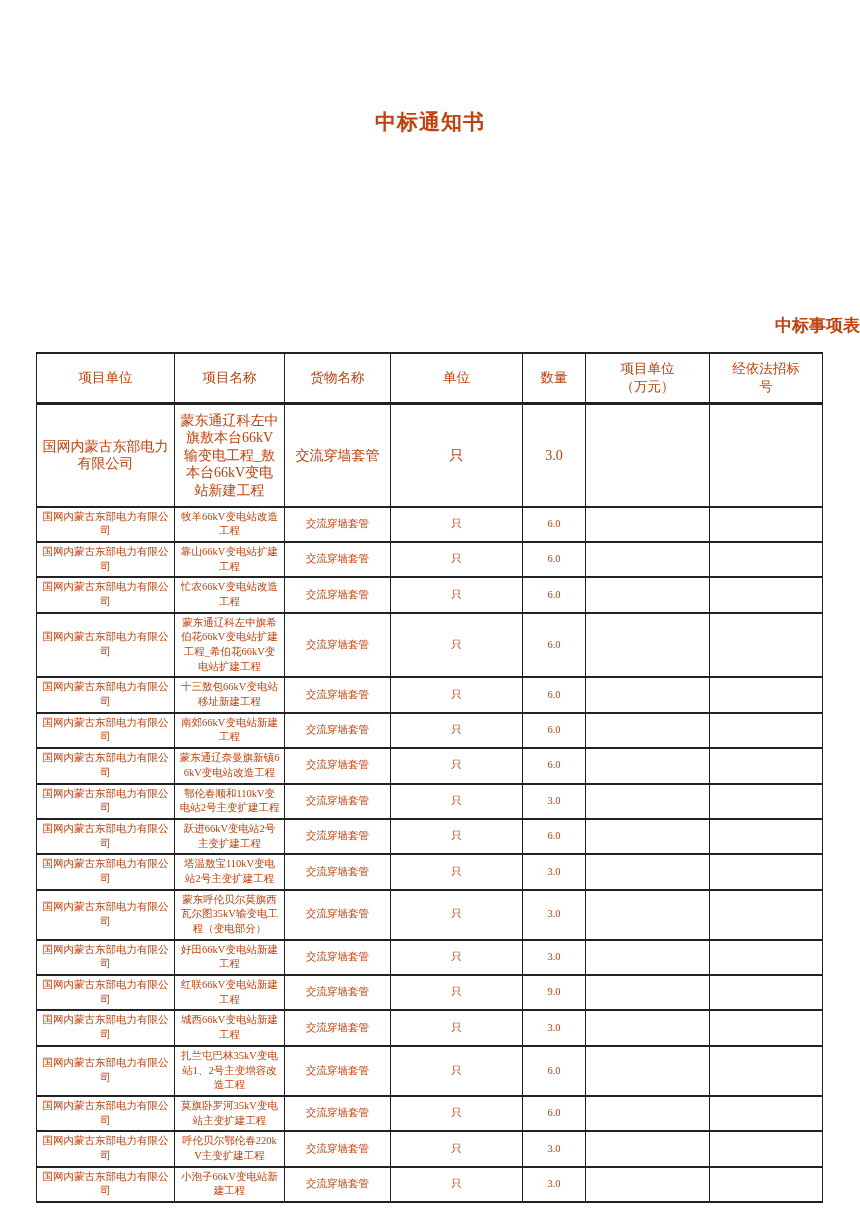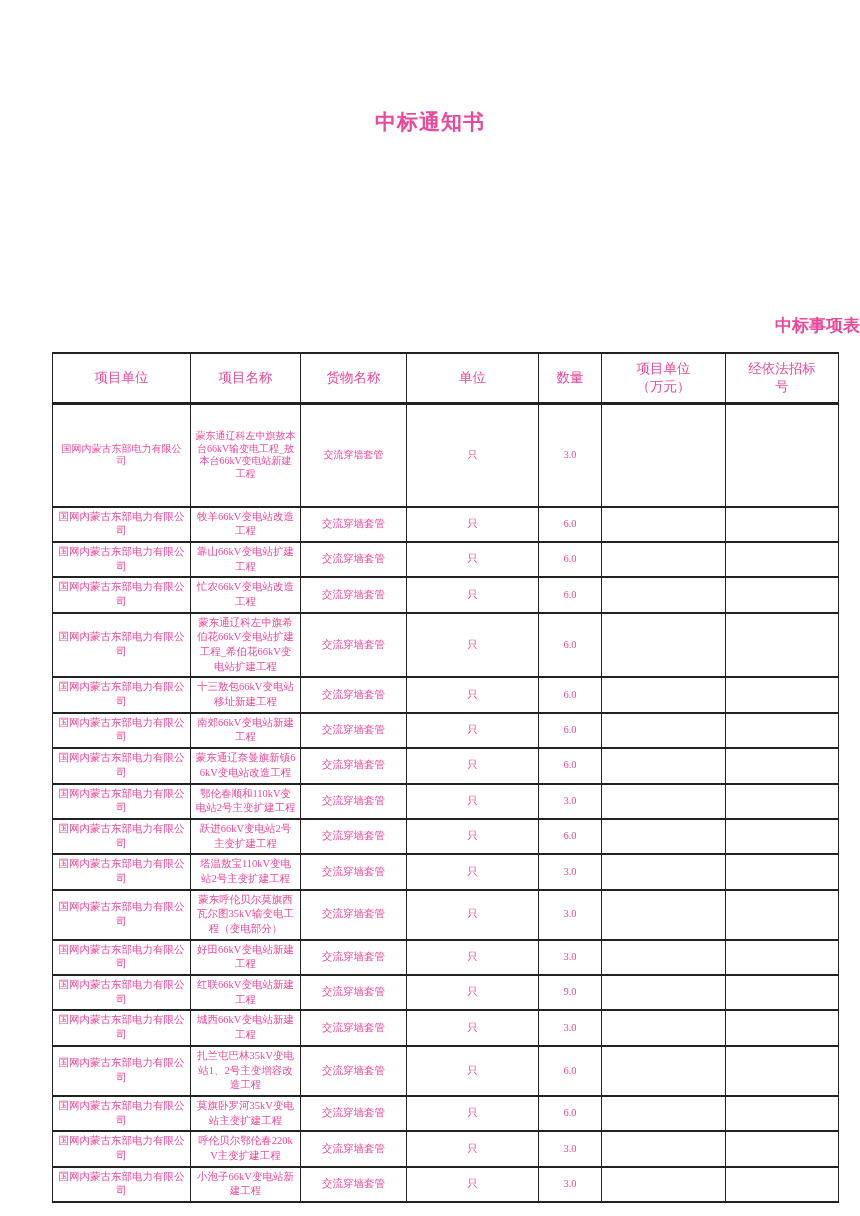--- a/index.html
+++ b/index.html
@@ -6,21 +6,21 @@
     margin: 0;
     padding: 0;
     background: #ffffff;
   }
   .page {
     position: relative;
     width: 860px;
     height: 1216px;
     background: #ffffff;
     font-family: "Liberation Serif", "DejaVu Serif", serif;
-    color: #ec4899;
+    color: #c2410c;
     overflow: hidden;
   }
   .doc-title {
     position: absolute;
     top: 108px;
     left: 0;
     width: 100%;
     text-align: center;
     font-size: 21px;
     font-weight: bold;
@@ -51,21 +51,20 @@
     font-size: 17px;
     font-weight: bold;
   }
   table.award-table {
     position: absolute;
     top: 352px;
     left: 36px;
     width: 786px;
     border-collapse: collapse;
     table-layout: fixed;
-    margin-left: 16px;
   }
   .award-table col.c0 { width: 138px; }
   .award-table col.c1 { width: 110px; }
   .award-table col.c2 { width: 106px; }
   .award-table col.c3 { width: 132px; }
   .award-table col.c4 { width: 63px; }
   .award-table col.c5 { width: 124px; }
   .award-table col.c6 { width: 113px; }
   .award-table th, .award-table td {
     border-left: 1px solid #222;
@@ -89,21 +88,21 @@
     font-size: 10.5px;
     line-height: 1.4;
   }
   .award-table tbody tr {
     height: 30px;
   }
   .award-table tbody tr.emphasis {
     height: 103px;
   }
   .award-table tbody tr.emphasis td {
-    font-size: 10px;
+    font-size: 14px;
     line-height: 1.25;
   }
 </style>
 </head>
 <body>
 
 <div class="page">
   <div class="doc-title">中标通知书</div>
   <div class="table-title">中标事项表</div>
 

